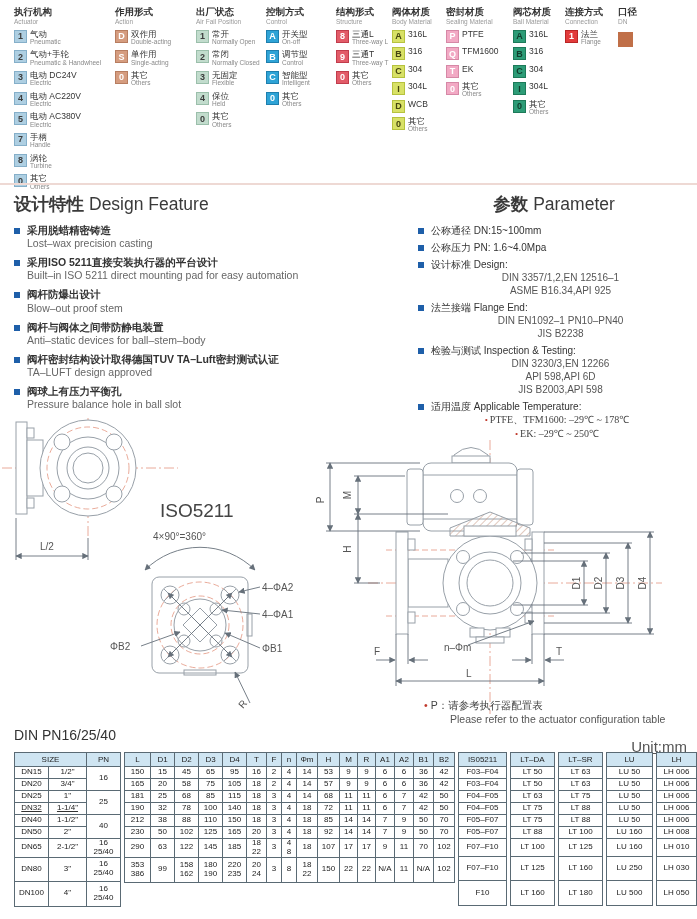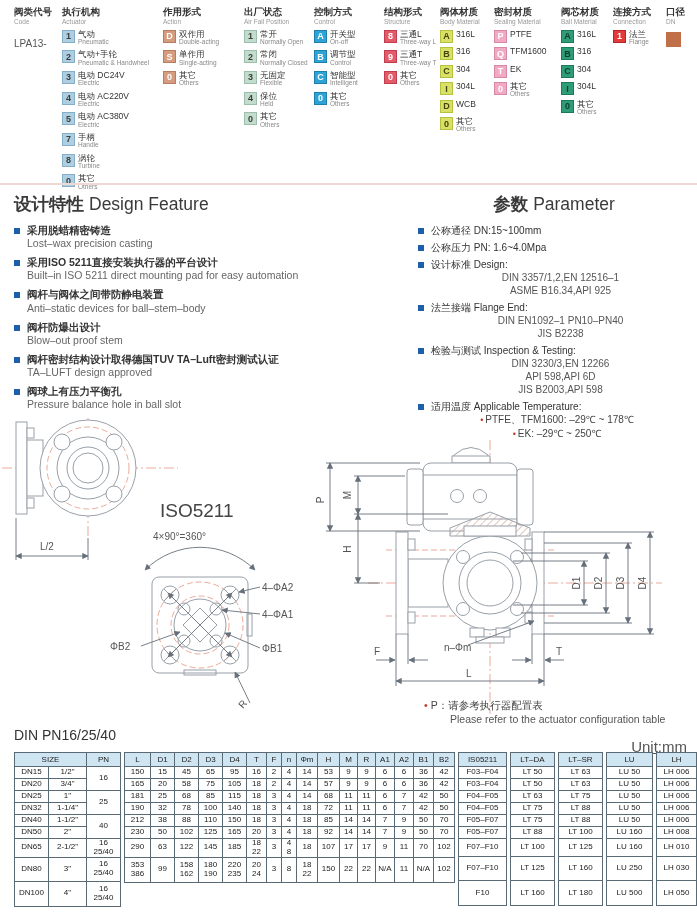--- a/index.html
+++ b/index.html
@@ -28,21 +28,21 @@
   .feat{display:flex;margin-bottom:6.5px;}
   .fbul{width:6px;height:6px;background:#1e5fa9;margin:4px 7px 0 0;flex:0 0 auto;}
   .fzh{font-size:10.5px;font-weight:bold;color:#333;line-height:1.25;}
   .fen{font-size:10.5px;color:#666;line-height:1.2;}
   .params{position:absolute;left:418px;top:192px;width:272px;text-align:center;}
   .plist{margin-top:8px;}
   .pitem{margin-bottom:4px;}
   .pmain{display:flex;}
   .pmain .ptext{font-size:10px;color:#333;line-height:1.3;}
   .psub{font-size:10px;color:#555;line-height:1.3;margin-left:13px;}
-  .pred{font-size:10px;color:#444;line-height:1.3;margin-left:6px;}
+  .pred{font-size:10px;color:#444;line-height:1.3;margin-left:6px;font-family:Liberation Serif, serif;}
   .pred .dot{color:#c0392b;margin-right:2px;font-size:9px;}
   
   .drawing{position:absolute;left:0;top:418px;width:697px;height:312px;}
   .dw{stroke:#98a0a8;stroke-width:1;fill:none;}
   .dwf{stroke:#98a0a8;stroke-width:1;fill:#fff;}
   .cl{stroke:#e39580;stroke-width:0.8;stroke-dasharray:10 3 2 3;fill:none;}
   .clc{stroke:#e39580;stroke-width:0.8;stroke-dasharray:6 3;fill:none;}
   .dim{stroke:#66707a;stroke-width:0.9;fill:none;}
   .dt{font-size:10px;fill:#555;}
   .dtb{font-size:19px;fill:#444;}
@@ -59,27 +59,20 @@
   .dtable td{border:1px solid #5a6a74;font-size:8px;color:#222;text-align:center;
              vertical-align:middle;padding:0 1px;white-space:pre-line;line-height:1.1;}
   .footer-note{position:absolute;left:30px;top:901px;font-size:10.5px;color:#444;}
 </style>
 </head>
 <body>
 
 <div class="page">
 
   <div class="top-codes" id="code-columns">
-      <div class="ccol" style="width: 44px;">
-        <div class="chead">
-          <div class="czh">阀类代号</div>
-          <div class="cen">Code</div>
-        </div>
-        <div class="cval">LPA13-</div>
-      </div>
       <div class="ccol" style="width: 97px;">
         <div class="chead">
           <div class="czh">执行机构</div>
           <div class="cen">Actuator</div>
         </div>
         <div class="citem">
           <span class="cbadge" style="background: rgb(174, 207, 226); border-color: rgb(133, 175, 201); color: rgb(60, 60, 60);">1</span>
           <span class="ctext">
             <div class="izh">气动</div>
             <div class="ien">Pneumatic</div>
@@ -413,29 +406,29 @@
         <div class="feat">
           <span class="fbul"></span>
           <span>
             <div class="fzh">采用ISO 5211直接安装执行器的平台设计</div>
             <div class="fen">Built–in ISO 5211 direct mounting pad for easy automation</div>
           </span>
         </div>
         <div class="feat">
           <span class="fbul"></span>
           <span>
-            <div class="fzh">阀杆与阀体之间带防静电装置</div>
-            <div class="fen">Anti–static devices for ball–stem–body</div>
+            <div class="fzh">阀杆防爆出设计</div>
+            <div class="fen">Blow–out proof stem</div>
           </span>
         </div>
         <div class="feat">
           <span class="fbul"></span>
           <span>
-            <div class="fzh">阀杆防爆出设计</div>
-            <div class="fen">Blow–out proof stem</div>
+            <div class="fzh">阀杆与阀体之间带防静电装置</div>
+            <div class="fen">Anti–static devices for ball–stem–body</div>
           </span>
         </div>
         <div class="feat">
           <span class="fbul"></span>
           <span>
             <div class="fzh">阀杆密封结构设计取得德国TUV TA–Luft密封测试认证</div>
             <div class="fen">TA–LUFT design approved</div>
           </span>
         </div>
         <div class="feat">
@@ -693,21 +686,21 @@
           </tr>
           <tr style="height: 12px;">
             <td>DN20</td>
             <td>3/4"</td>
           </tr>
           <tr style="height: 12px;">
             <td>DN25</td>
             <td>1"</td>
             <td rowspan="2">25</td>
           </tr>
-          <tr style="height: 12px;">
+          <tr style="height: 12px; text-decoration: underline;">
             <td>DN32</td>
             <td>1-1/4"</td>
           </tr>
           <tr style="height: 12px;">
             <td>DN40</td>
             <td>1-1/2"</td>
             <td rowspan="2">40</td>
           </tr>
           <tr style="height: 12px;">
             <td>DN50</td>

